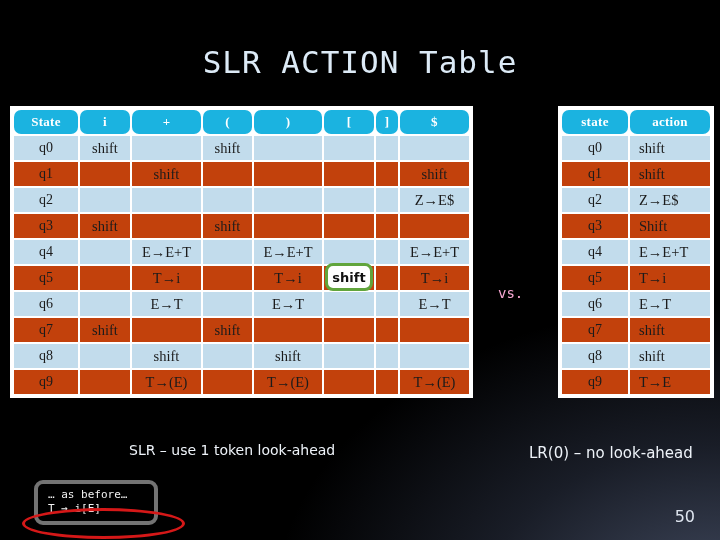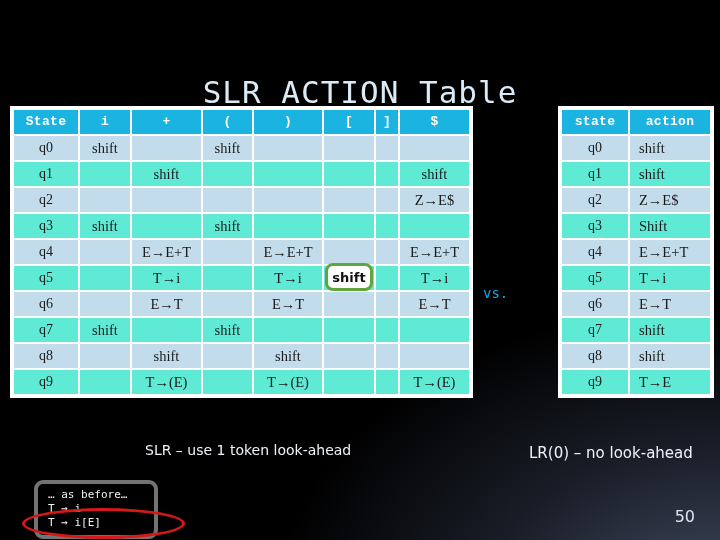--- a/index.html
+++ b/index.html
@@ -35,21 +35,20 @@
     position: absolute;
     left: 0; top: 44px;
     width: 720px;
     text-align: center;
     font-family: "DejaVu Sans Mono", "Liberation Mono", monospace;
     font-size: 31px;
     letter-spacing: 1px;
     color: #dceaf6;
     white-space: pre;
     z-index: 3;
-    margin-top: 30px;
   }
 
   
   .tbl {
     position: absolute;
     border-collapse: separate;
     border-spacing: 2px;
     background: #ffffff;
     padding: 2px;
     z-index: 3;
@@ -63,27 +62,28 @@
     font-weight: normal;
     color: #1b1b1b;
     font-size: 14.5px;
     height: 24px;
     line-height: 24px;
     white-space: nowrap;
   }
   .tbl th {
     background: #1bb3e0;
     color: #ffffff;
-    font-family: Liberation Mono, monospace;
+    font-family: Liberation Serif, serif;
     font-size: 13px;
     font-weight: bold;
     letter-spacing: 0.3px;
+    border-radius: 7px;
   }
   .tbl tr.odd td { background: #c2dcec; }
-  .tbl tr.even td { background: #5eead4; }
+  .tbl tr.even td { background: #c2410c; }
   .tbl td.state { font-size: 14px; }
 
   #main-table { left: 10px; top: 106px; }
   #main-table th.c-state { width: 64px; }
   #main-table th.c-i     { width: 50px; }
   #main-table th.c-plus  { width: 69px; }
   #main-table th.c-lpar  { width: 49px; }
   #main-table th.c-rpar  { width: 68px; }
   #main-table th.c-lbrk  { width: 50px; }
   #main-table th.c-rbrk  { width: 22px; }
@@ -109,38 +109,38 @@
     font-size: 13px;
     font-weight: bold;
     color: #111;
     line-height: 23px;
     text-align: center;
   }
 
   
   #vs {
     position: absolute;
-    left: 483px; top: 285px;
-    color: #0ea5e9;
+    left: 498px; top: 285px;
+    color: #f9a8d4;
     font-family: "DejaVu Sans Mono", "Liberation Mono", monospace;
     font-size: 14px;
     z-index: 3;
     text-align: right;
   }
 
   
   .caption {
     position: absolute;
     color: #eef3f9;
     font-family: "DejaVu Sans", "Liberation Sans", sans-serif;
     font-size: 14px;
     z-index: 3;
     white-space: nowrap;
   }
-  #cap-left  { left: 145px; top: 442px; }
+  #cap-left  { left: 129px; top: 442px; }
   #cap-right { left: 529px; top: 444px; font-size: 15px; }
 
   
   #grammar-box {
     position: absolute;
     left: 34px; top: 480px;
     width: 124px;
     padding: 4px 6px 5px 10px;
     box-sizing: border-box;
     border: 4px solid #737373;
@@ -349,18 +349,18 @@
           <td class="act">T→E</td>
         </tr>
       </tbody>
   </table>
 
   <div id="vs">vs.</div>
 
   <div class="caption" id="cap-left">SLR – use 1 token look-ahead</div>
   <div class="caption" id="cap-right">LR(0) – no look-ahead</div>
 
-  <div id="grammar-box"><span class="gline">… as before…</span><span class="gline">T → i</span><span class="gline">T → i[E]</span></div>
+  <div id="grammar-box"><span class="gline">… as before…</span><span class="gline">T → i[E]</span></div>
   <div id="ellipse"></div>
 
   <div id="page-num">50</div>
 
 </div>
 
 </body></html>

